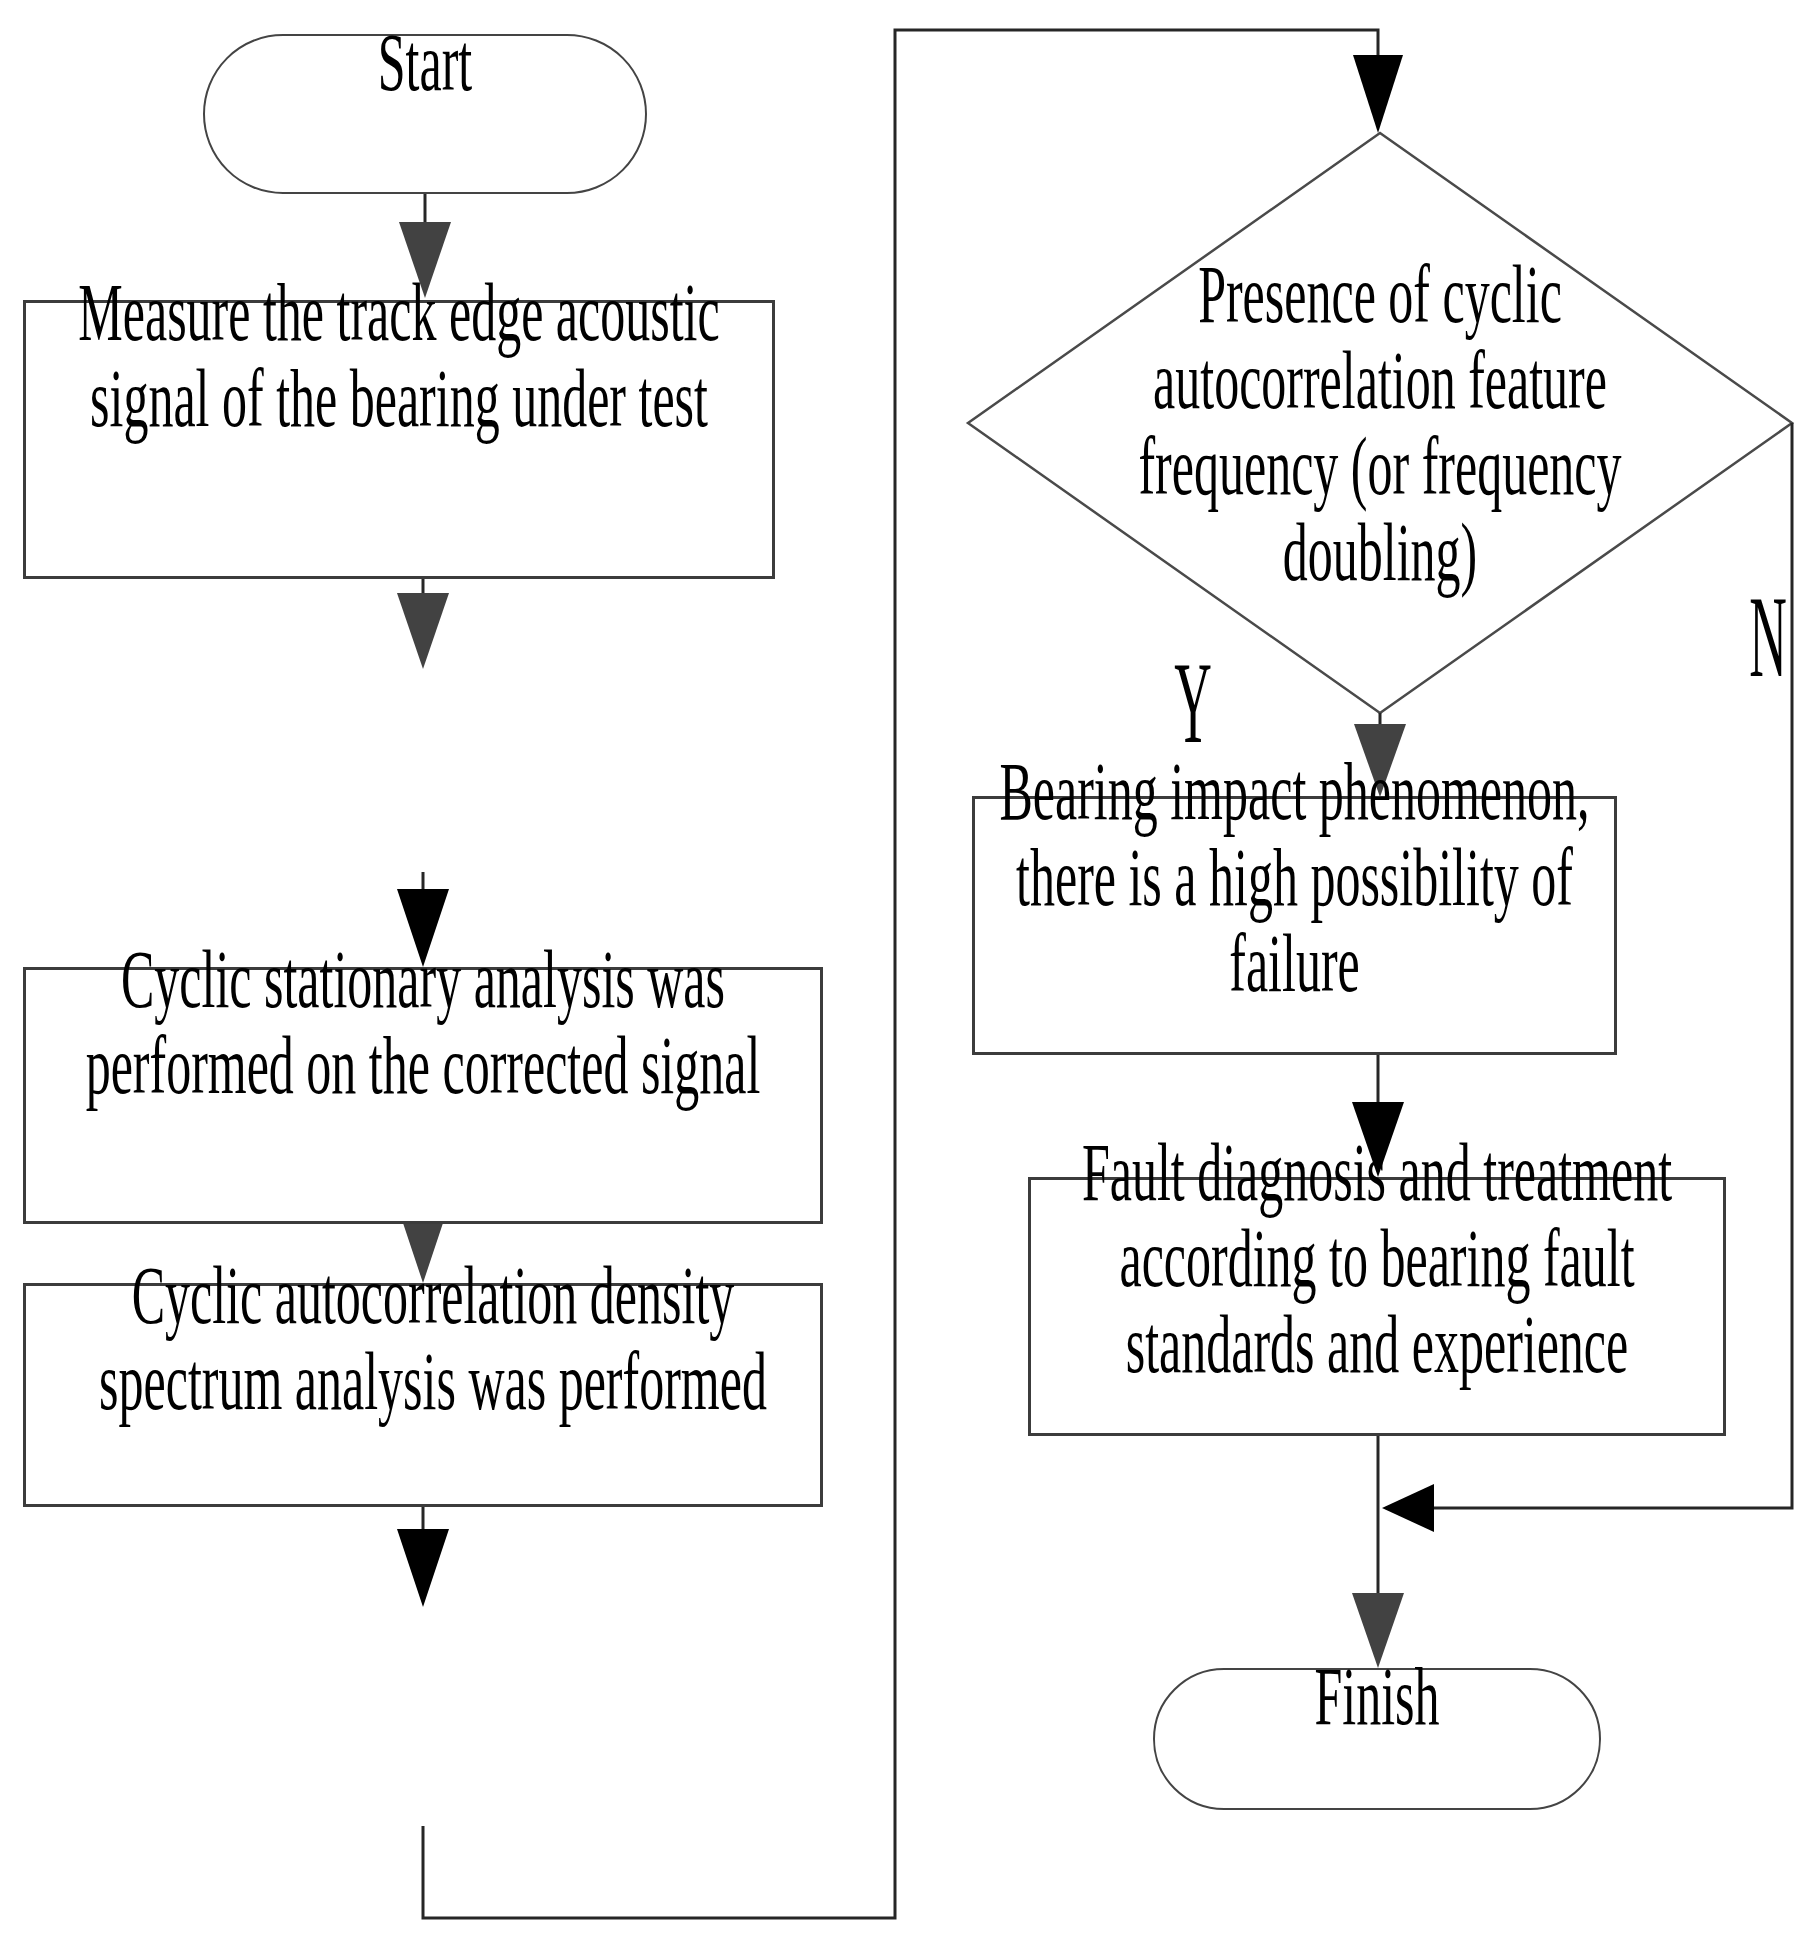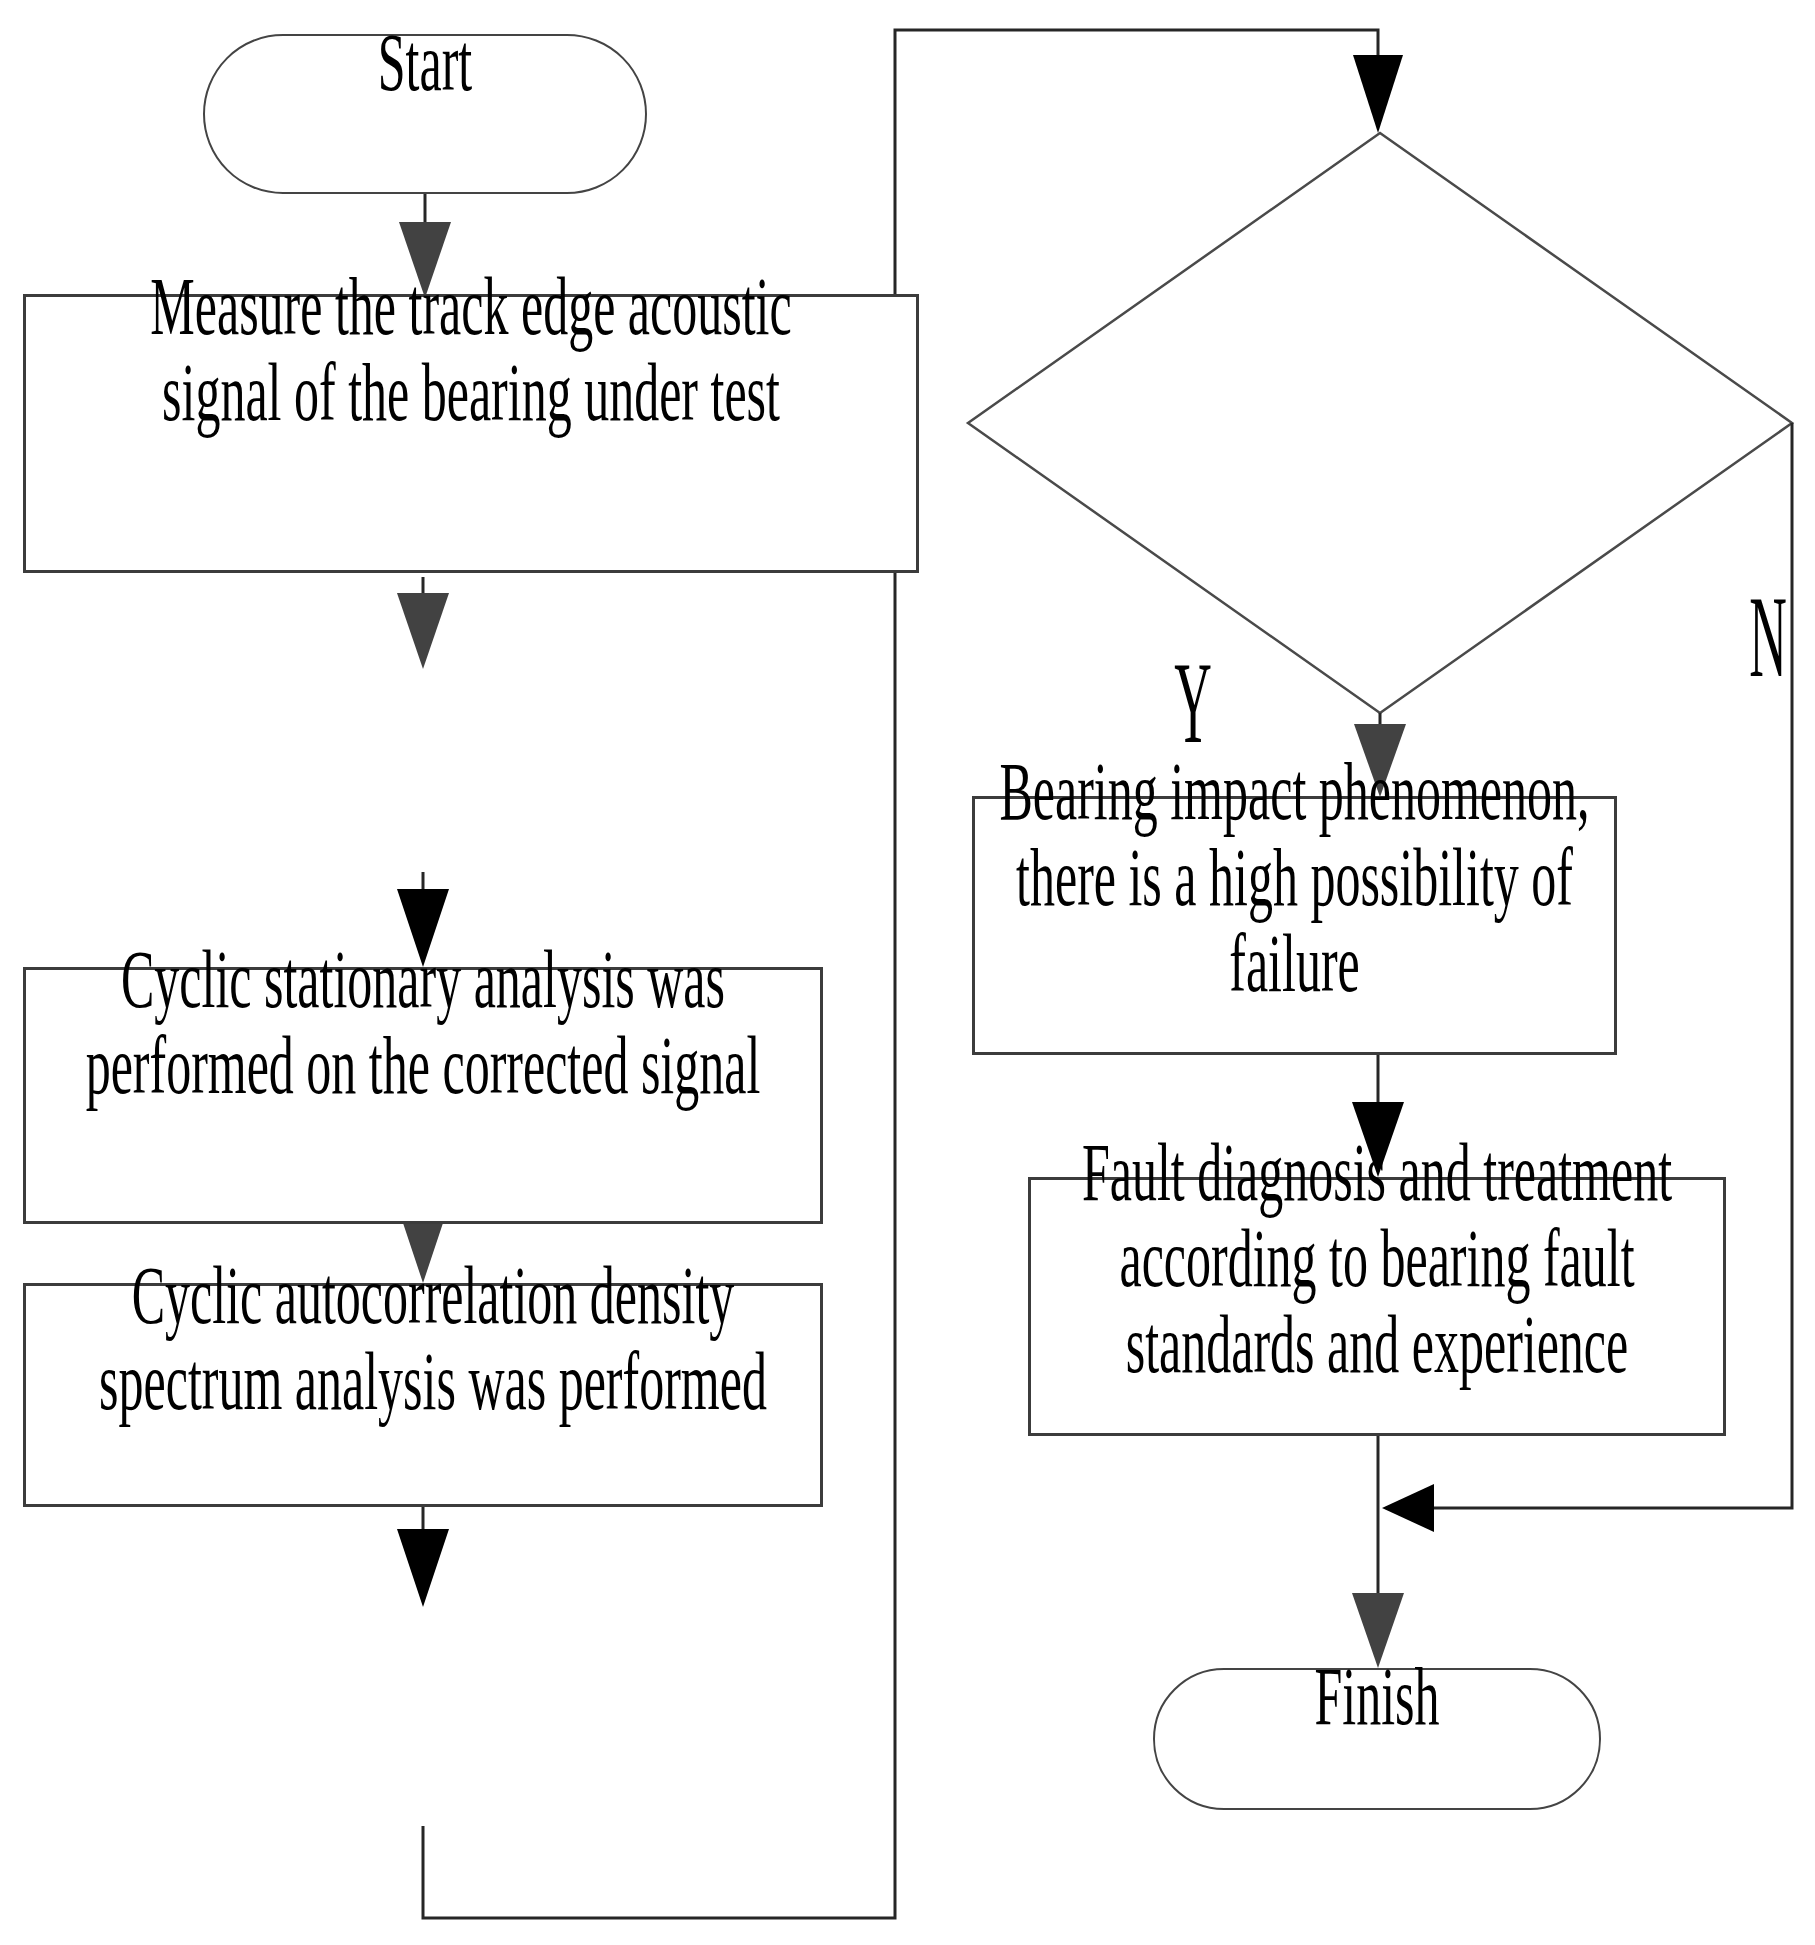--- a/index.html
+++ b/index.html
@@ -76,37 +76,43 @@
     <polygon points="1352,1593 1404,1593 1378,1668" fill="#424242"></polygon>
 
     <path d="M1792 423 V1508 H1434" stroke="#262626" stroke-width="3" fill="none"></path>
     <polygon points="1434,1484 1434,1532 1382,1508" fill="#000000"></polygon>
   </svg>
 
   <div class="node terminator" style="left:203px;top:34px;width:444px;height:160px;">
     <div class="txt">Start</div>
   </div>
 
-  <div class="node" style="left:23px;top:294px;width:896px;height:279px;">
+  <div class="node" style="left:23px;top:300px;width:752px;height:279px;">
     <div class="txt">Measure the track edge acoustic
 signal of the bearing under test</div>
   </div>
 
 
   <div class="node" style="left:23px;top:967px;width:800px;height:257px;">
     <div class="txt">Cyclic stationary analysis was
 performed on the corrected signal</div>
   </div>
 
   <div class="node" style="left:23px;top:1283px;width:800px;height:224px;padding-left:20px;">
     <div class="txt">Cyclic autocorrelation density
 spectrum analysis was performed</div>
   </div>
 
 
+  <div class="floating decision-text" style="left:1060px;top:245px;width:640px;height:356px;">
+    <div class="txt">Presence of cyclic
+autocorrelation feature
+frequency (or frequency
+doubling)</div>
+  </div>
 
   <div class="floating branch" style="left:1130px;top:629px;width:126px;height:150px;">
     <div class="txt">Y</div>
   </div>
   <div class="floating branch" style="left:1705px;top:563px;width:126px;height:150px;">
     <div class="txt">N</div>
   </div>
 
   <div class="node" style="left:972px;top:796px;width:645px;height:259px;">
     <div class="txt">Bearing impact phenomenon,

